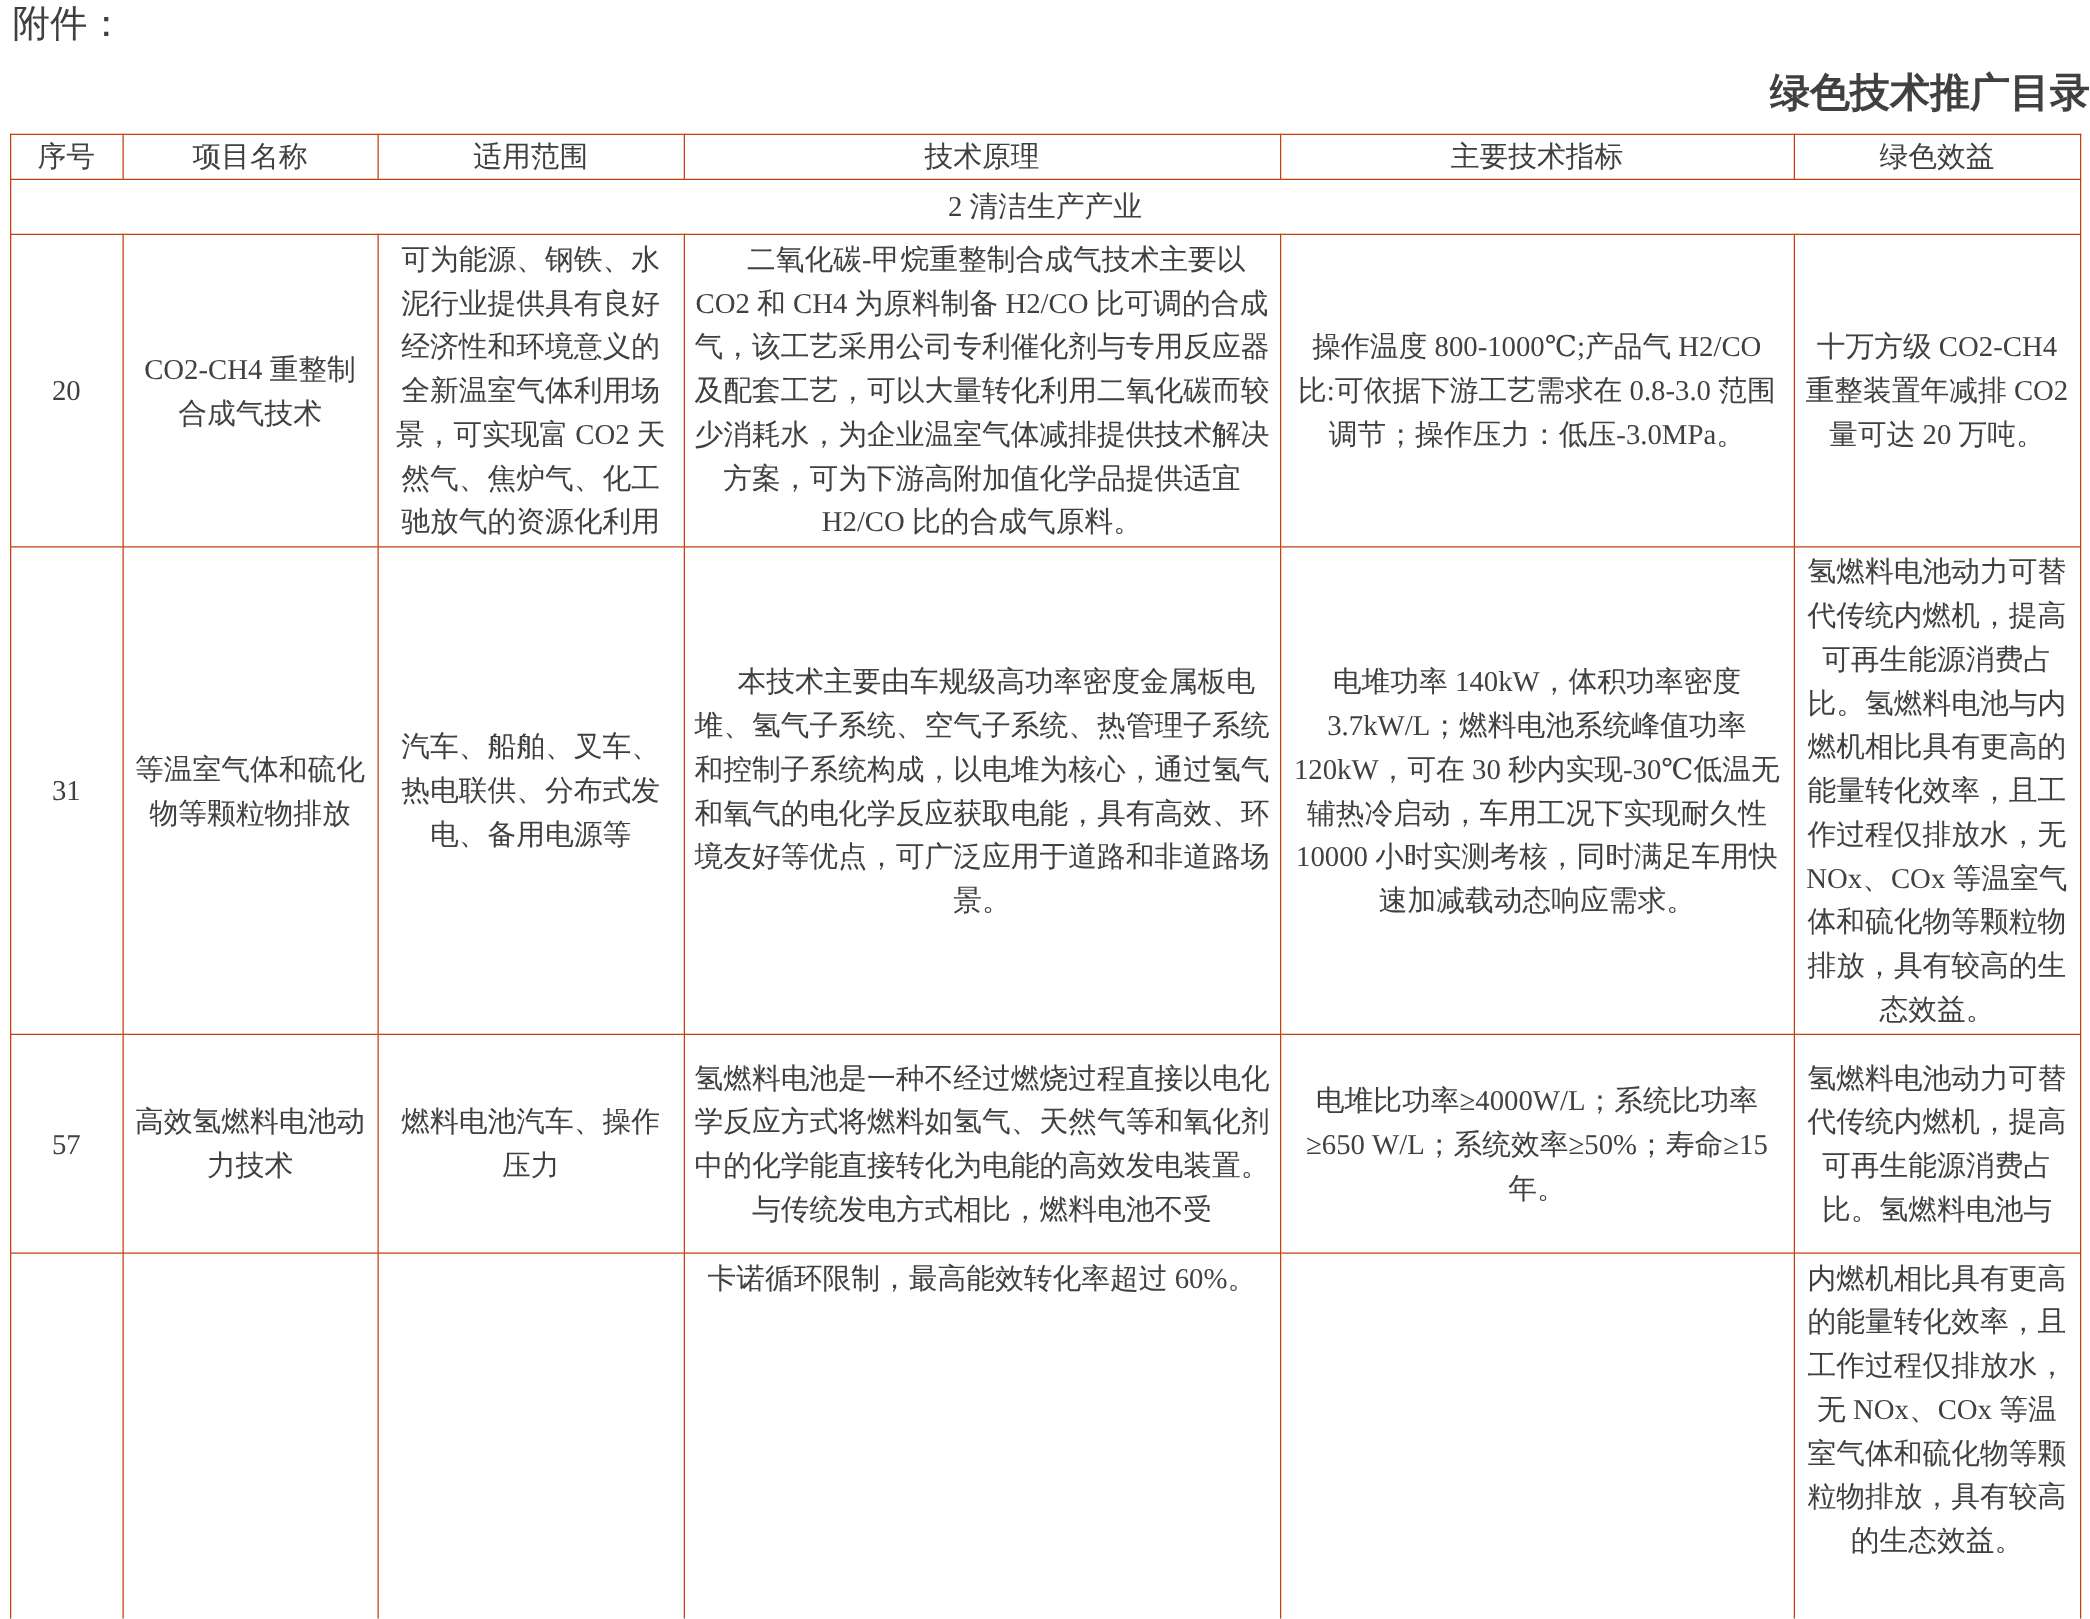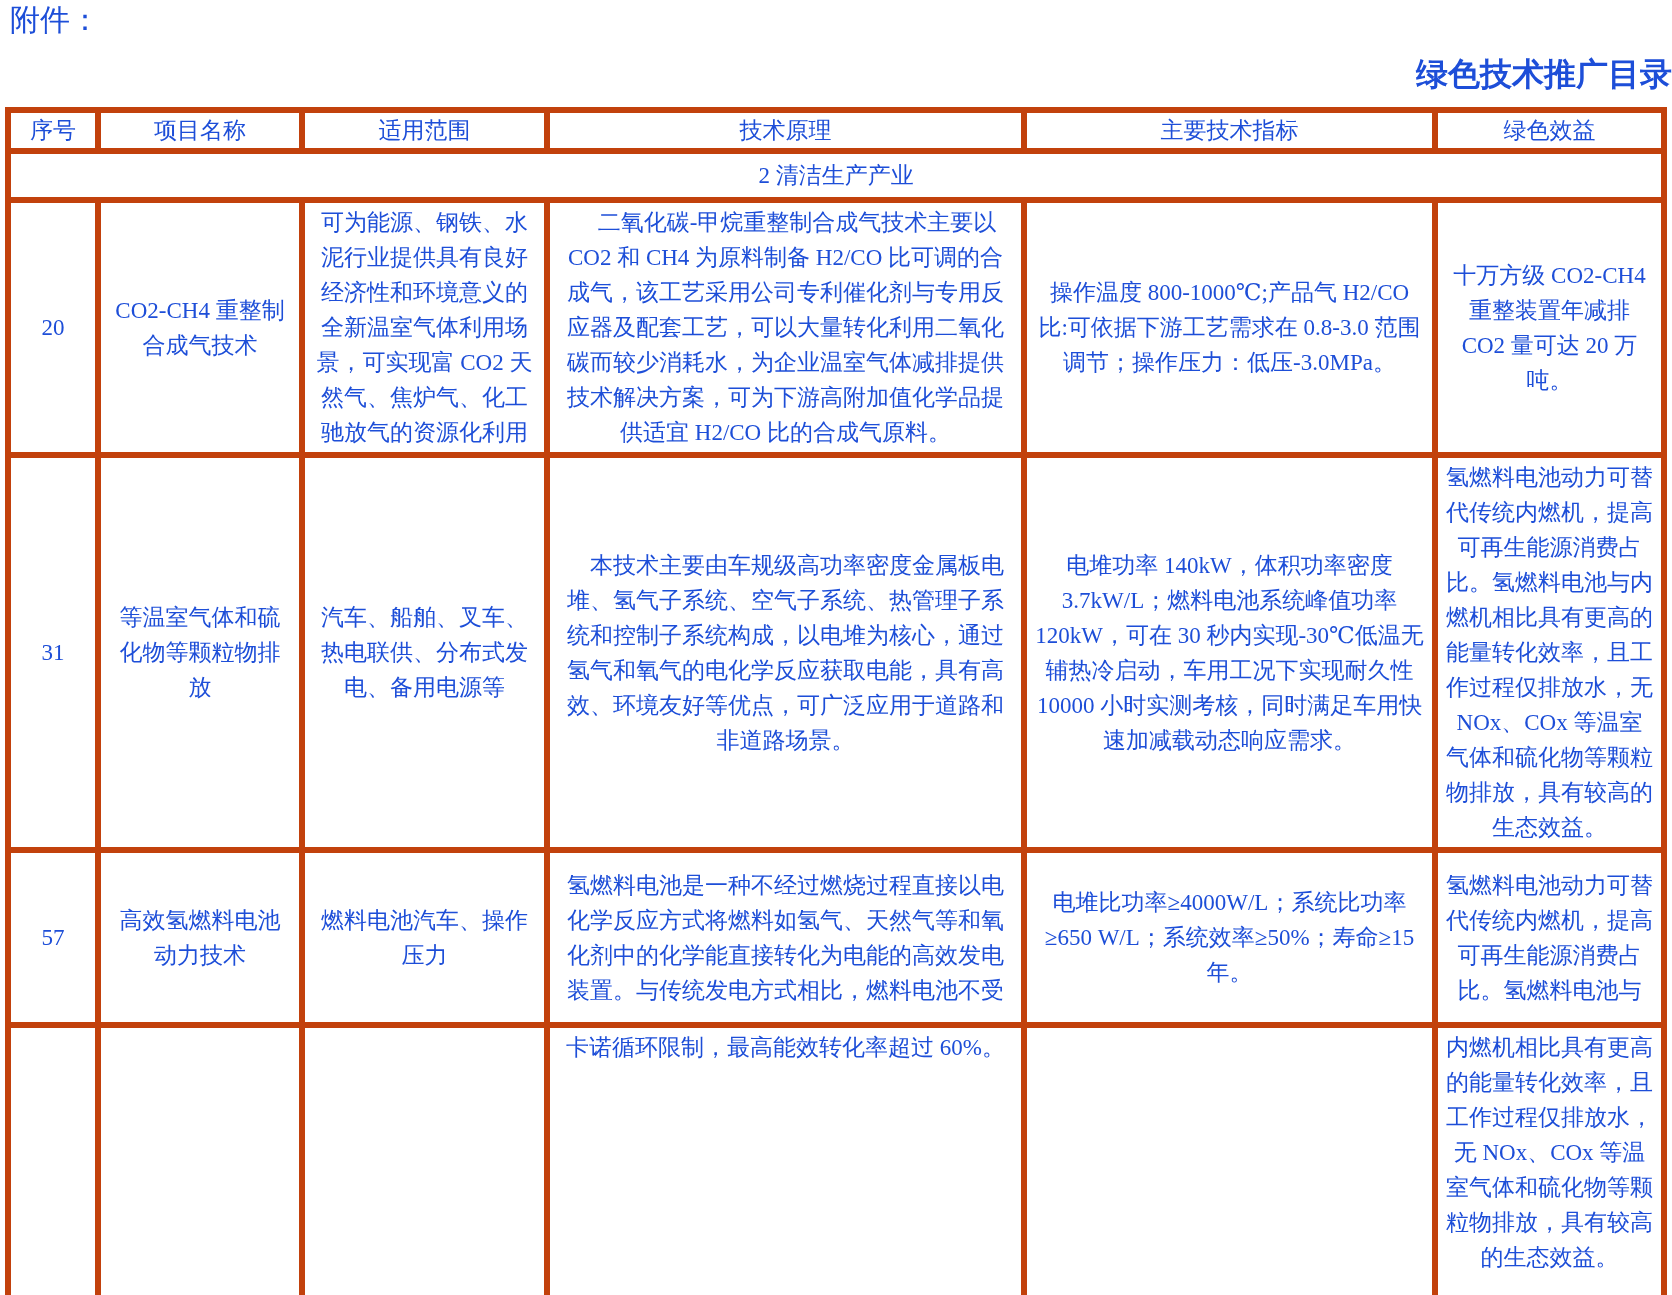--- a/index.html
+++ b/index.html
@@ -4,42 +4,42 @@
 <style>
   * { margin: 0; padding: 0; box-sizing: border-box; }
   html, body { background: #ffffff; }
   .page {
     position: relative;
     width: 1672px;
     height: 1295px;
     background: #ffffff;
     overflow: hidden;
     font-family: "Liberation Serif", "DejaVu Serif", serif;
-    color: #1d4ed8;
+    color: #404040;
   }
   .attachment {
     margin: 2px 0 0 10px;
     font-size: 30px;
     line-height: 36px;
   }
   .doc-title {
     margin-top: 16px;
     text-align: right;
     font-size: 32px;
     font-weight: bold;
     line-height: 40px;
   }
   table.catalog {
     margin: 13px auto 0 auto;
     width: 1656px;
     border-collapse: collapse;
     table-layout: fixed;
   }
   table.catalog th, table.catalog td {
-    border: 6px solid #c2410c;
+    border: 1px solid #c2410c;
     font-size: 23px;
     line-height: 35px;
     vertical-align: middle;
     text-align: center;
     overflow: hidden;
     padding: 2px 8px;
     font-weight: normal;
   }
   col.c-no    { width: 90px;  }
   col.c-name  { width: 204px; }

